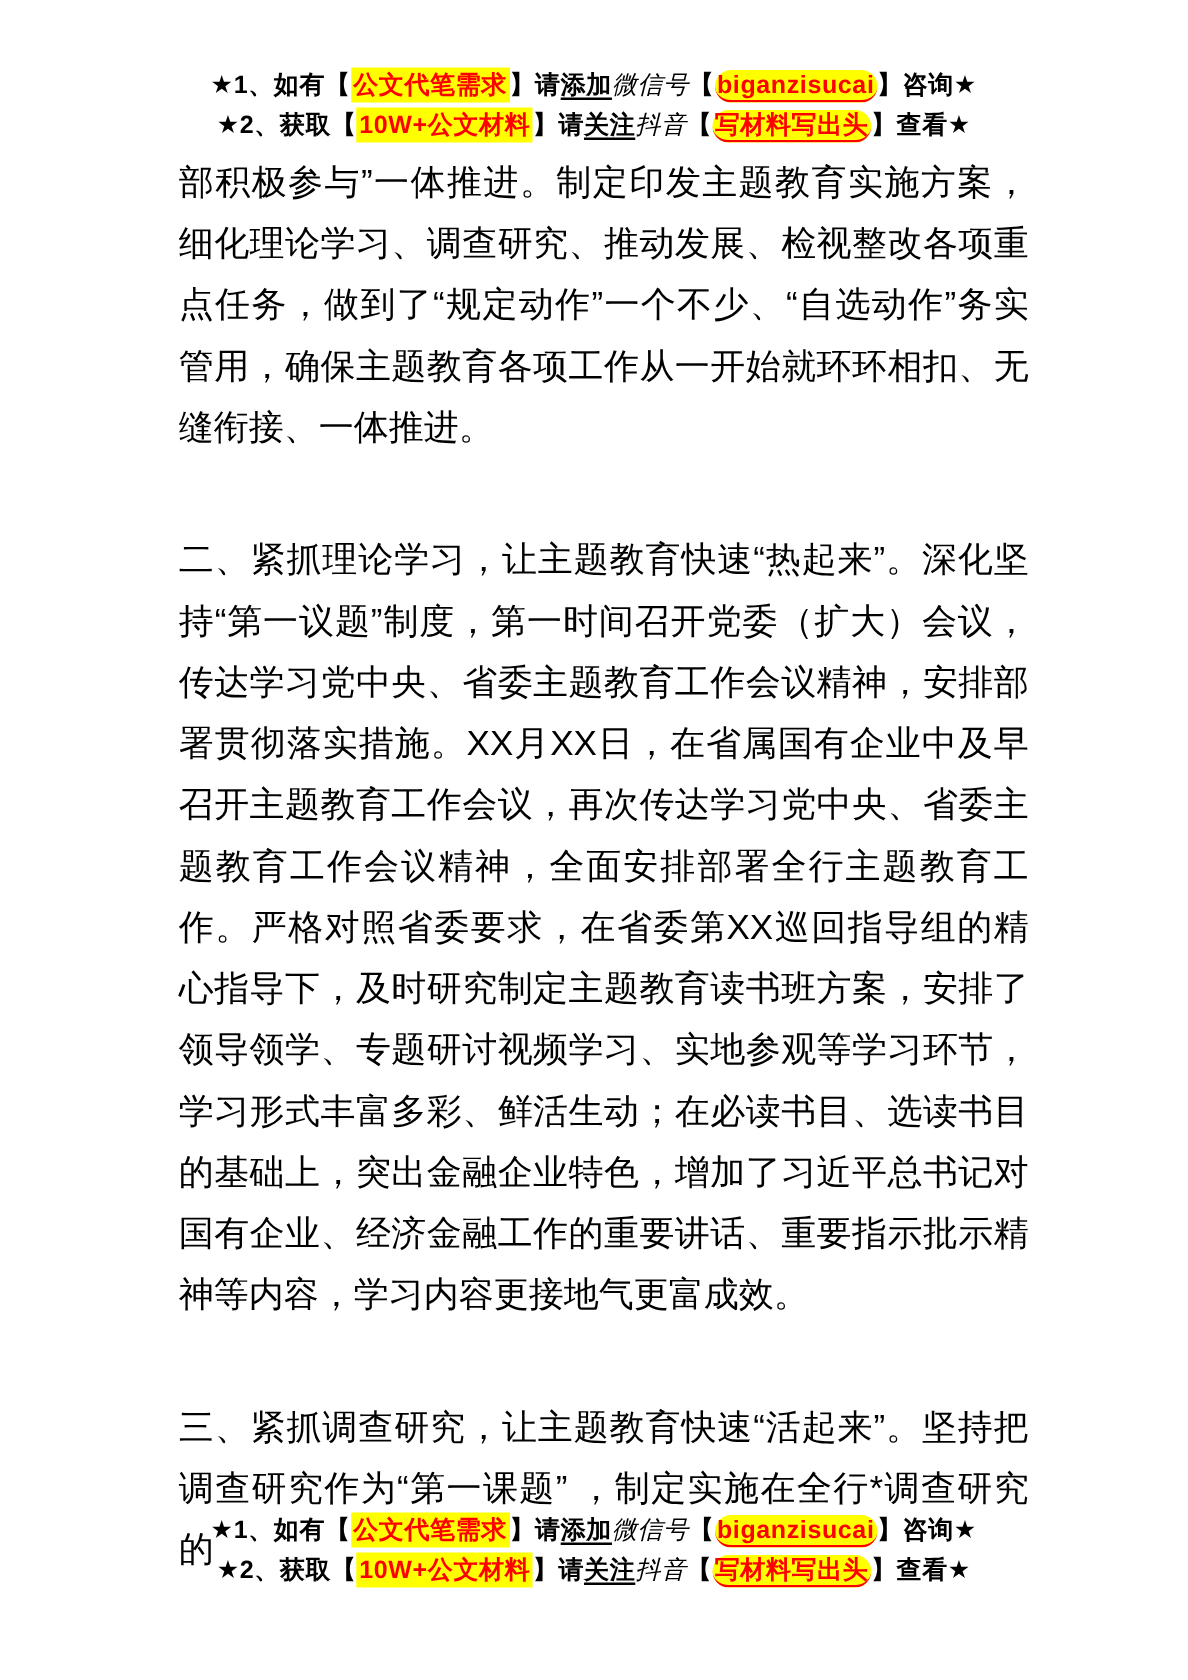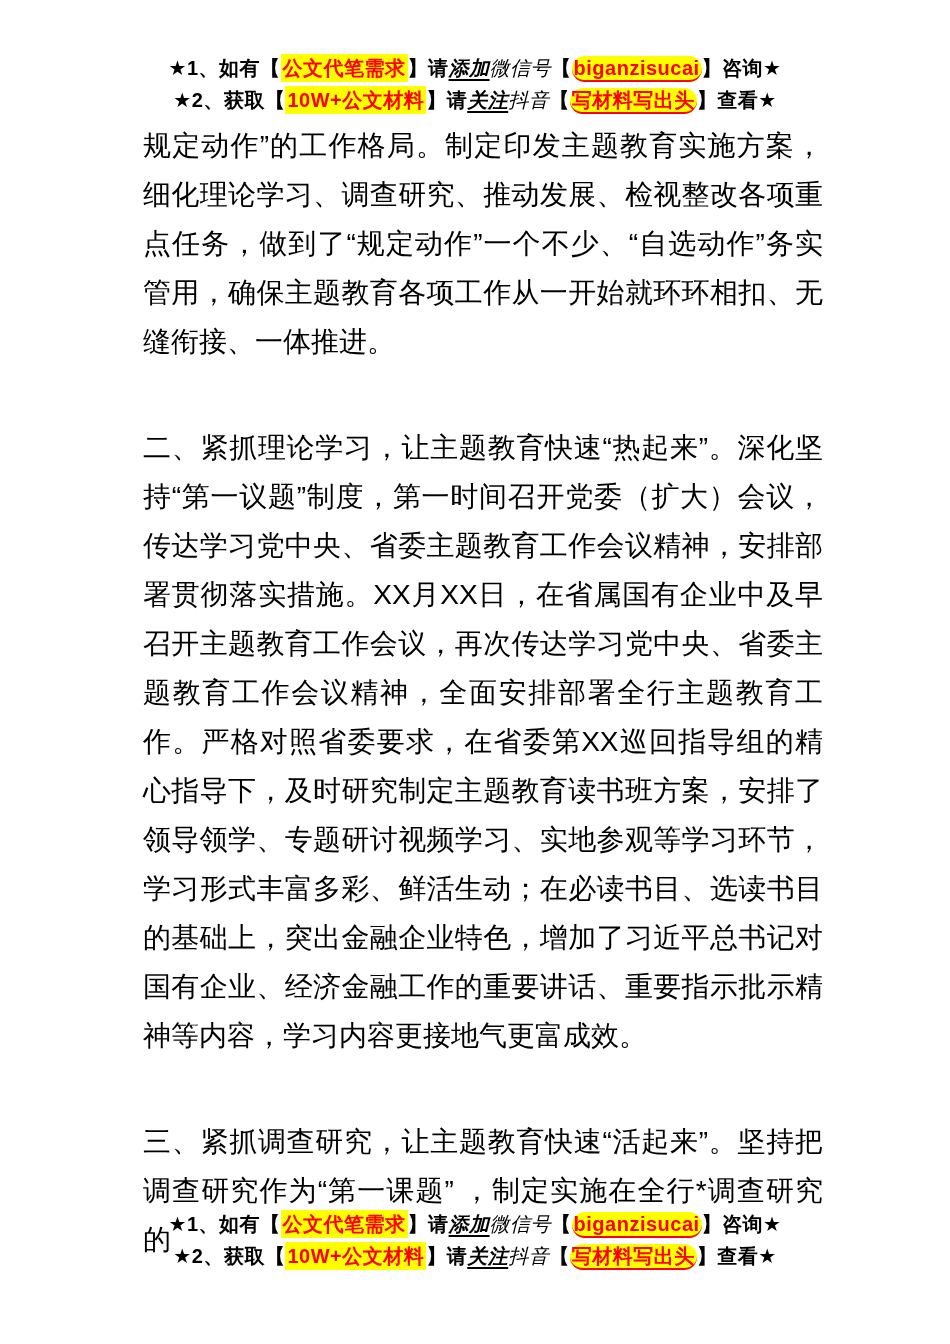--- a/index.html
+++ b/index.html
@@ -26,21 +26,20 @@
   }
   .promo-top { top: 52px; }
   .promo-bottom { top: 1208px; }
   .promo-line { height: 32px; }
   .seg-b {  }
   .seg-n { font-weight: normal; font-style: italic; }
   .seg-bu {
     text-decoration: underline;
     text-decoration-thickness: 2px;
     text-underline-offset: 4px;
-    font-style: italic;
   }
   .seg-h {
     color: var(--hl-text, #ff0000);
     background: var(--hl-bg, #ffff00);
     padding: 3px 2px;
   }
   .seg-hu {
     color: var(--hl-text, #ff0000);
     background: var(--hl-bg, #ffff00);
     padding: 1px 2px;
@@ -63,21 +62,21 @@
 <body>
 
 <div class="page">
 
   <header class="promo promo-top">
     <div class="promo-line"><span class="seg-b">★1、如有【</span><span class="seg-h">公文代笔需求</span><span class="seg-b">】请</span><span class="seg-bu">添加</span><span class="seg-n">微信号</span><span class="seg-b">【</span><span class="seg-hu">biganzisucai</span><span class="seg-b">】咨询★</span></div>
     <div class="promo-line"><span class="seg-b">★2、获取【</span><span class="seg-h">10W+公文材料</span><span class="seg-b">】请</span><span class="seg-bu">关注</span><span class="seg-n">抖音</span><span class="seg-b">【</span><span class="seg-hu">写材料写出头</span><span class="seg-b">】查看★</span></div>
   </header>
 
   <main class="doc">
-    <p class="para">规定动作”的工作格局。制定印发主题教育实施方案，细化理论学习、调查研究、推动发展、检视整改各项重点任务，做到了“规定动作”一个不少、“自选动作”务实管用，确保主题教育各项工作从一开始就环环相扣、无缝衔接、一体推进。</p>
+    <p class="para">部积极参与”一体推进。制定印发主题教育实施方案，细化理论学习、调查研究、推动发展、检视整改各项重点任务，做到了“规定动作”一个不少、“自选动作”务实管用，确保主题教育各项工作从一开始就环环相扣、无缝衔接、一体推进。</p>
     <p class="para">二、紧抓理论学习，让主题教育快速“热起来”。深化坚持“第一议题”制度，第一时间召开党委（扩大）会议，传达学习党中央、省委主题教育工作会议精神，安排部署贯彻落实措施。XX月XX日，在省属国有企业中及早召开主题教育工作会议，再次传达学习党中央、省委主题教育工作会议精神，全面安排部署全行主题教育工作。严格对照省委要求，在省委第XX巡回指导组的精心指导下，及时研究制定主题教育读书班方案，安排了领导领学、专题研讨视频学习、实地参观等学习环节，学习形式丰富多彩、鲜活生动；在必读书目、选读书目的基础上，突出金融企业特色，增加了习近平总书记对国有企业、经济金融工作的重要讲话、重要指示批示精神等内容，学习内容更接地气更富成效。</p>
     <p class="para">三、紧抓调查研究，让主题教育快速“活起来”。坚持把调查研究作为“第一课题” ，制定实施在全行*调查研究的</p>
   </main>
 
   <footer class="promo promo-bottom">
     <div class="promo-line"><span class="seg-b">★1、如有【</span><span class="seg-h">公文代笔需求</span><span class="seg-b">】请</span><span class="seg-bu">添加</span><span class="seg-n">微信号</span><span class="seg-b">【</span><span class="seg-hu">biganzisucai</span><span class="seg-b">】咨询★</span></div>
     <div class="promo-line"><span class="seg-b">★2、获取【</span><span class="seg-h">10W+公文材料</span><span class="seg-b">】请</span><span class="seg-bu">关注</span><span class="seg-n">抖音</span><span class="seg-b">【</span><span class="seg-hu">写材料写出头</span><span class="seg-b">】查看★</span></div>
   </footer>
 
 </div>

